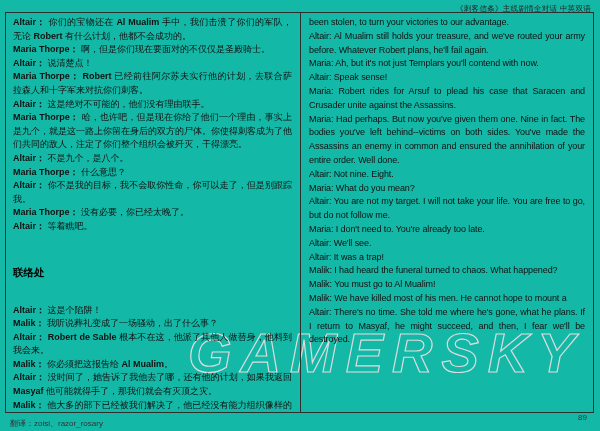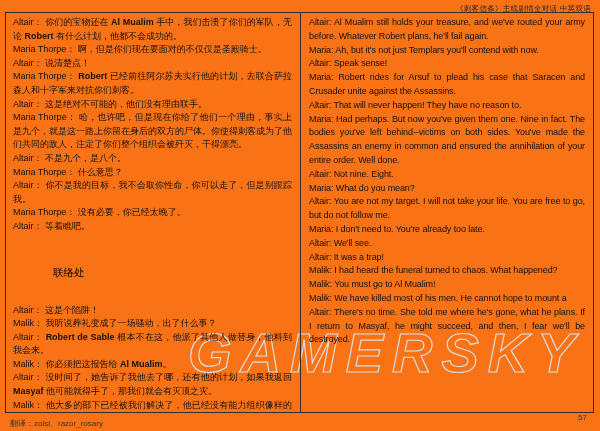--- a/index.html
+++ b/index.html
@@ -1,17 +1,17 @@
 <!DOCTYPE html>
 <html><head>
 <meta charset="utf-8">
 <style>
   html,body{margin:0;padding:0;background:#ffffff;}
   .page{
-    position:relative;width:600px;height:431px;background:#f97316;overflow:hidden;
+    position:relative;width:600px;height:431px;background:#14b8a6;overflow:hidden;
     font-family:"Liberation Sans","DejaVu Sans",sans-serif;color:#111;
   }
   .doc-header{
     position:absolute;top:4px;right:9px;font-size:7.5px;color:#222;letter-spacing:.3px;
     z-index:4;
   }
   .watermark{
     position:absolute;left:188px;top:320px;z-index:1;
     font-size:56px;font-style:italic;font-weight:bold;letter-spacing:9px;
     color:transparent;-webkit-text-stroke:1.2px #dcdcdc;
@@ -22,24 +22,24 @@
     border:1.5px solid #2f2f2f;box-sizing:border-box;display:flex;z-index:2;
     background:transparent;overflow:hidden;
   }
   .cell{box-sizing:border-box;overflow:hidden;}
   .cell.left{width:295px;border-right:1.5px solid #2f2f2f;padding:3px 8px 0 7px;}
   .cell.right{flex:1;padding:3px 8px 0 8px;}
   p.dlg{margin:0;text-align:justify;}
   .left p.dlg{font-size:9px;line-height:13.6px;}
   .right p.dlg{font-size:9px;line-height:13.8px;letter-spacing:-0.1px;}
   .spk{white-space:pre;}
-  .spk.bold{font-weight:normal;}
+  .spk.bold{font-weight:bold;}
   .left b{font-weight:bold;}
   .section-heading{
-    font-weight:normal;font-size:10.5px;margin-top:32px;color:#000;margin-left:40px;
+    font-weight:bold;font-size:10.5px;margin-top:32px;color:#000;
   }
   #zh2{margin-top:24px;}
   #en2{}
   .footer-left{
     position:absolute;left:10px;top:418px;font-size:8px;color:#333;z-index:4;
   }
   .footer-right{
     position:absolute;right:13px;top:413px;font-size:8px;color:#333;z-index:4;
   }
 </style>
@@ -72,38 +72,38 @@
           <p class="dlg"><span class="spk bold">Altair： </span>这是个陷阱！</p>
           <p class="dlg"><span class="spk bold">Malik： </span>我听说葬礼变成了一场骚动，出了什么事？</p>
           <p class="dlg"><span class="spk bold">Altair： </span><b>Robert de Sable</b> 根本不在这，他派了其他人做替身，他料到我会来。</p>
           <p class="dlg"><span class="spk bold">Malik： </span>你必须把这报告给 <b>Al Mualim</b>。</p>
           <p class="dlg"><span class="spk bold">Altair： </span>没时间了，她告诉了我他去了哪，还有他的计划，如果我返回 <b>Masyaf</b> 他可能就得手了，那我们就会有灭顶之灾。</p>
           <p class="dlg"><span class="spk bold">Malik： </span>他大多的部下已经被我们解决了，他已经没有能力组织像样的袭击。等下，你是说“她”？</p>
         </div>
     </div>
     <div class="cell right">
       <div id="en1">
+          <p class="dlg">been stolen, to turn your victories to our advantage.</p>
           <p class="dlg"><span class="spk">Altair: </span>Al Mualim still holds your treasure, and we've routed your army before. Whatever Robert plans, he'll fail again.</p>
           <p class="dlg"><span class="spk">Maria: </span>Ah, but it's not just Templars you'll contend with now.</p>
           <p class="dlg"><span class="spk">Altair: </span>Speak sense!</p>
           <p class="dlg"><span class="spk">Maria: </span>Robert rides for Arsuf to plead his case that Saracen and Crusader unite against the Assassins.</p>
-          <p class="dlg"><span class="spk">Altair: </span>That will never happen! They have no reason to.</p>
           <p class="dlg"><span class="spk">Maria: </span>Had perhaps. But now you've given them one. Nine in fact. The bodies you've left behind--victims on both sides. You've made the Assassins an enemy in common and ensured the annihilation of your entire order. Well done.</p>
           <p class="dlg"><span class="spk">Altair: </span>Not nine. Eight.</p>
           <p class="dlg"><span class="spk">Maria: </span>What do you mean?</p>
           <p class="dlg"><span class="spk">Altair: </span>You are not my target. I will not take your life. You are free to go, but do not follow me.</p>
           <p class="dlg"><span class="spk">Maria: </span>I don't need to. You're already too late.</p>
           <p class="dlg"><span class="spk">Altair: </span>We'll see.</p>
         </div>
       <div id="en2">
           <p class="dlg"><span class="spk">Altair: </span>It was a trap!</p>
           <p class="dlg"><span class="spk">Malik: </span>I had heard the funeral turned to chaos. What happened?</p>
           <p class="dlg"><span class="spk">Malik: </span>You must go to Al Mualim!</p>
           <p class="dlg"><span class="spk">Malik: </span>We have killed most of his men. He cannot hope to mount a</p>
           <p class="dlg"><span class="spk">Altair: </span>There's no time. She told me where he's gone, what he plans. If I return to Masyaf, he might succeed, and then, I fear we'll be destroyed.</p>
         </div>
     </div>
   </div>
 
   <div class="footer-left">翻译：zoisi、razor_rosary</div>
-  <div class="footer-right">57</div>
+  <div class="footer-right">89</div>
 
 </div>
 
 </body></html>

